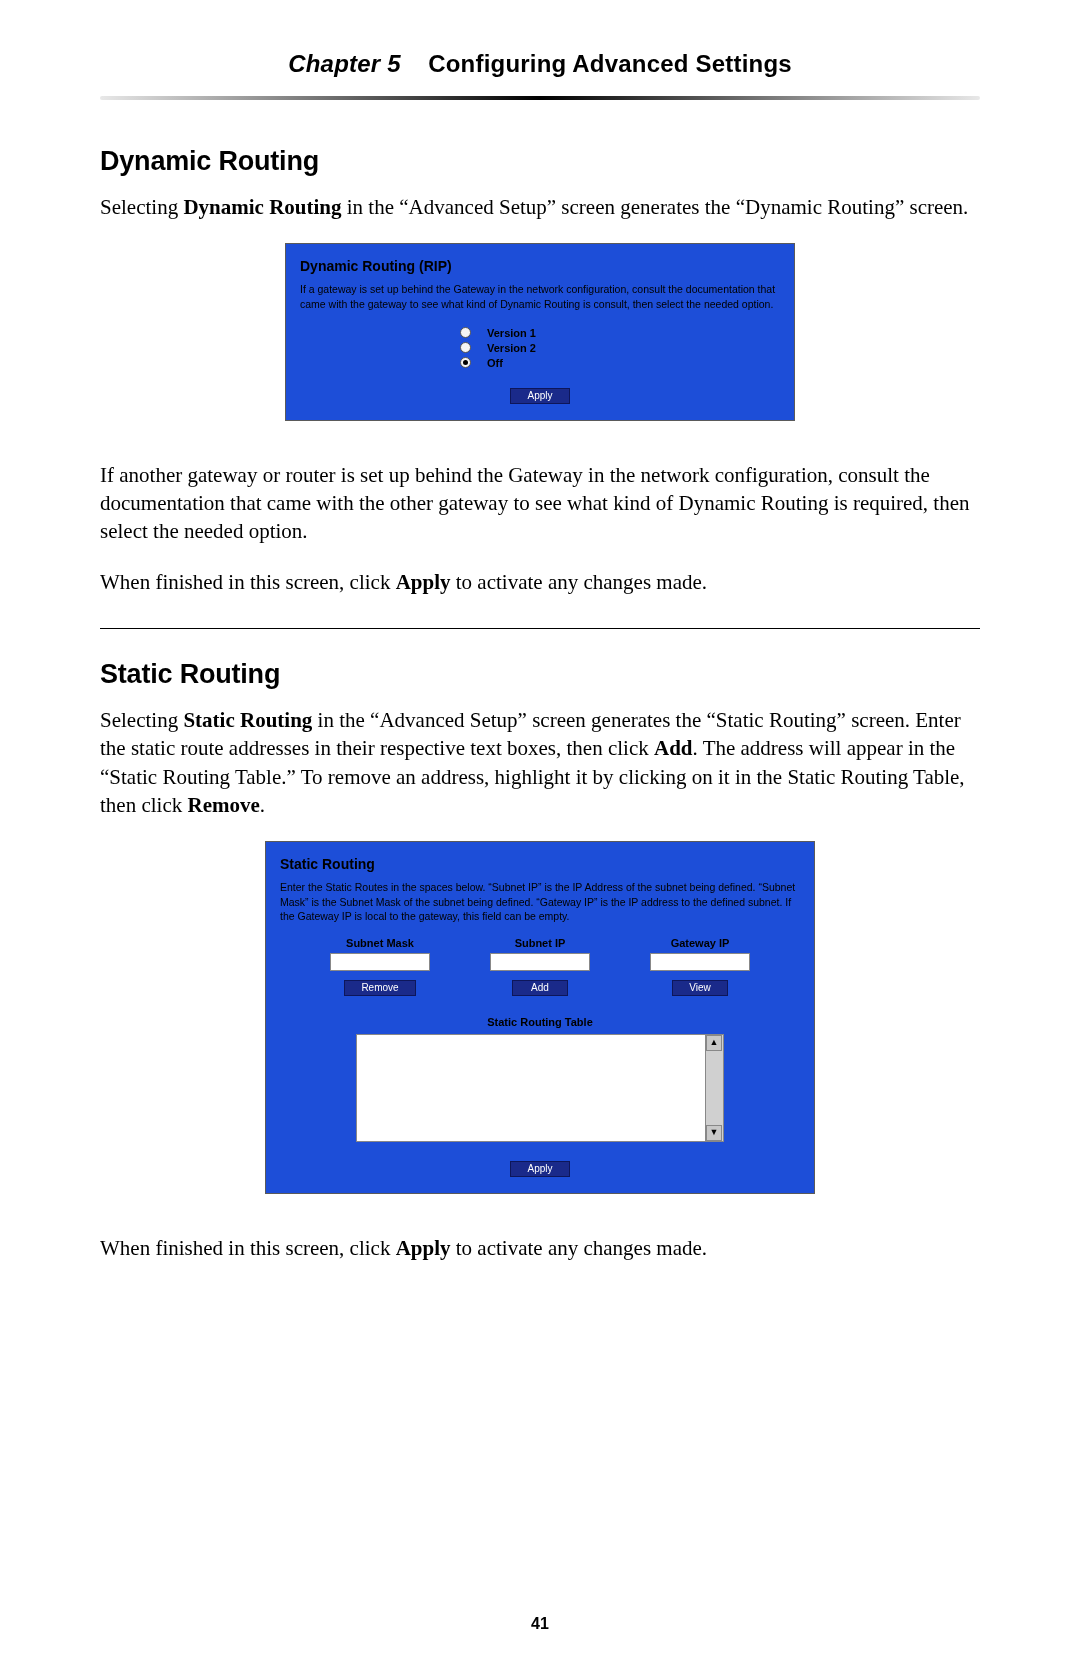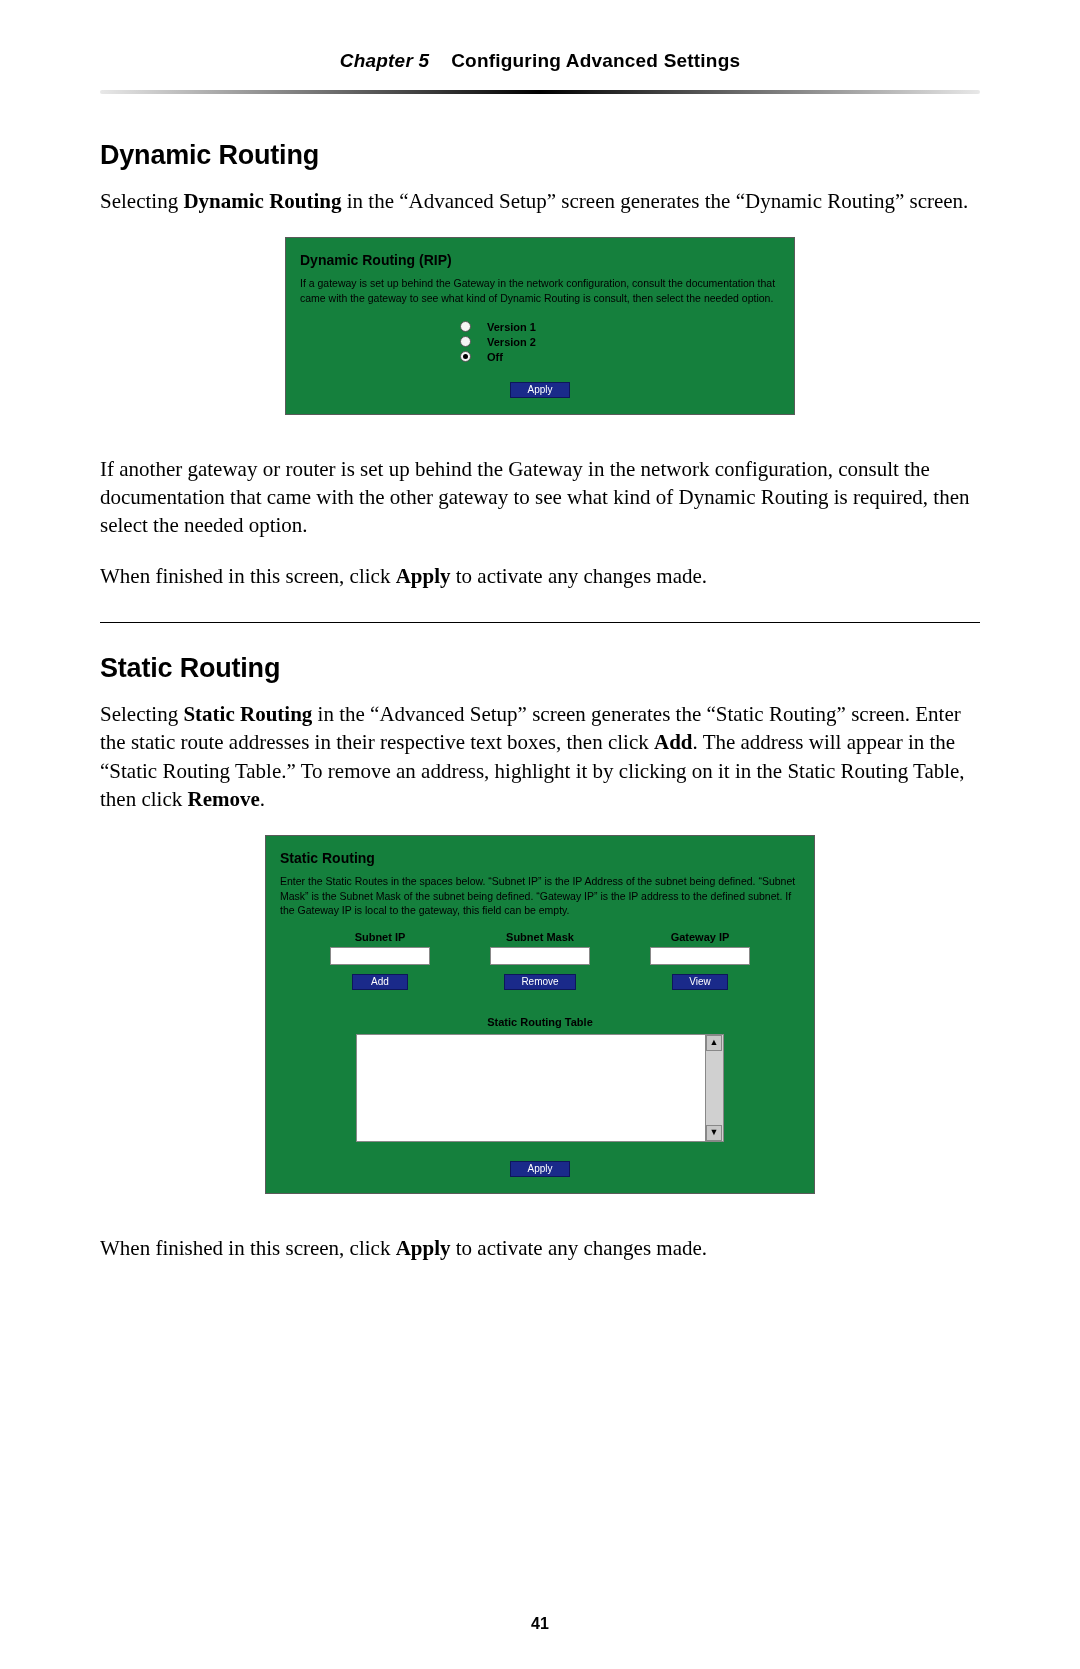--- a/index.html
+++ b/index.html
@@ -11,21 +11,21 @@
     font-family: Georgia, "Times New Roman", serif;
     color: #000;
     position: relative;
   }
   .page {
     padding: 50px 100px 0 100px;
   }
   .chapter-header {
     text-align: center;
     font-family: "Segoe UI", Arial, sans-serif;
-    font-size: 19px;
+    font-size: 24px;
     padding-bottom: 18px;
     letter-spacing: 0.2px;
   }
   .chapter-header .chap-label { font-style: italic; font-weight: 700; }
   .chapter-header .chap-title { font-weight: 700; }
   .header-rule {
     height: 4px;
     background: linear-gradient(to right, #e8e8e8 0%, #000 50%, #e8e8e8 100%);
     border-radius: 2px;
     margin-bottom: 46px;
@@ -45,21 +45,21 @@
   p.body .b { font-weight: 700; }
   .section-rule {
     border: none;
     border-top: 1px solid #000;
     margin: 32px 0 30px 0;
   }
 
   
   .shot {
     border: 1px solid #5a5a5a;
-    background: #15803d;
+    background: #1d4ed8;
     margin: 10px auto 40px auto;
     font-family: Verdana, Arial, sans-serif;
     color: #000;
   }
   .shot-pad { padding: 14px 14px 16px 14px; }
   .shot-title {
     font-weight: 700;
     font-size: 14px;
     margin-bottom: 8px;
   }
@@ -85,21 +85,21 @@
   }
   .btn-row { text-align: center; margin-top: 10px; }
 
   .shot2 { width: 550px; }
   .shot1 { width: 510px; }
 
   .cols3 { display: flex; justify-content: space-between; gap: 20px; margin-top: 6px; text-align: center; }
   .col { flex: 1; }
   .col-head { font-weight: 700; font-size: 11px; margin-bottom: 4px; }
   .txt-input { height: 18px; border: 1px solid #888; background: #fff; margin: 0 auto 6px auto; width: 100px; }
-  .tbl-title { font-weight: 700; font-size: 11px; text-align: center; margin-top: 26px; margin-bottom: 6px; }
+  .tbl-title { font-weight: 700; font-size: 11px; text-align: center; margin-top: 20px; margin-bottom: 6px; }
   .routing-table-wrap { display: flex; justify-content: center; }
   .routing-table {
     width: 350px; height: 108px;
     border: 1px solid #888; background: #fff;
   }
   .scrollbar {
     width: 18px; height: 108px;
     border: 1px solid #888; border-left: none;
     background: #d0d0d0;
     position: relative;
@@ -179,28 +179,28 @@
     <span>Selecting </span><span class="b">Static Routing</span><span> in the “Advanced Setup” screen generates the “Static Routing” screen. Enter the static route addresses in their respective text boxes, then click </span><span class="b">Add</span><span>. The address will appear in the “Static Routing Table.” To remove an address, highlight it by clicking on it in the Static Routing Table, then click </span><span class="b">Remove</span><span>.</span>
   </p>
 
   <div class="shot shot2">
     <div class="shot-pad">
       <div class="shot-title">Static Routing</div>
       <div class="shot-desc">Enter the Static Routes in the spaces below. “Subnet IP” is the IP Address of the subnet being defined. “Subnet Mask” is the Subnet Mask of the subnet being defined. “Gateway IP” is the IP address to the defined subnet. If the Gateway IP is local to the gateway, this field can be empty.</div>
 
       <div class="cols3" style="padding:0 30px;">
         <div class="col">
+          <div class="col-head">Subnet Mask</div>
+          <div class="txt-input"></div>
+          <span class="btn">Remove</span>
+        </div>
+        <div class="col">
           <div class="col-head">Subnet IP</div>
           <div class="txt-input"></div>
           <span class="btn">Add</span>
-        </div>
-        <div class="col">
-          <div class="col-head">Subnet Mask</div>
-          <div class="txt-input"></div>
-          <span class="btn">Remove</span>
         </div>
         <div class="col">
           <div class="col-head">Gateway IP</div>
           <div class="txt-input"></div>
           <span class="btn">View</span>
         </div>
       </div>
 
       <div class="tbl-title">Static Routing Table</div>
       <div class="routing-table-wrap">

